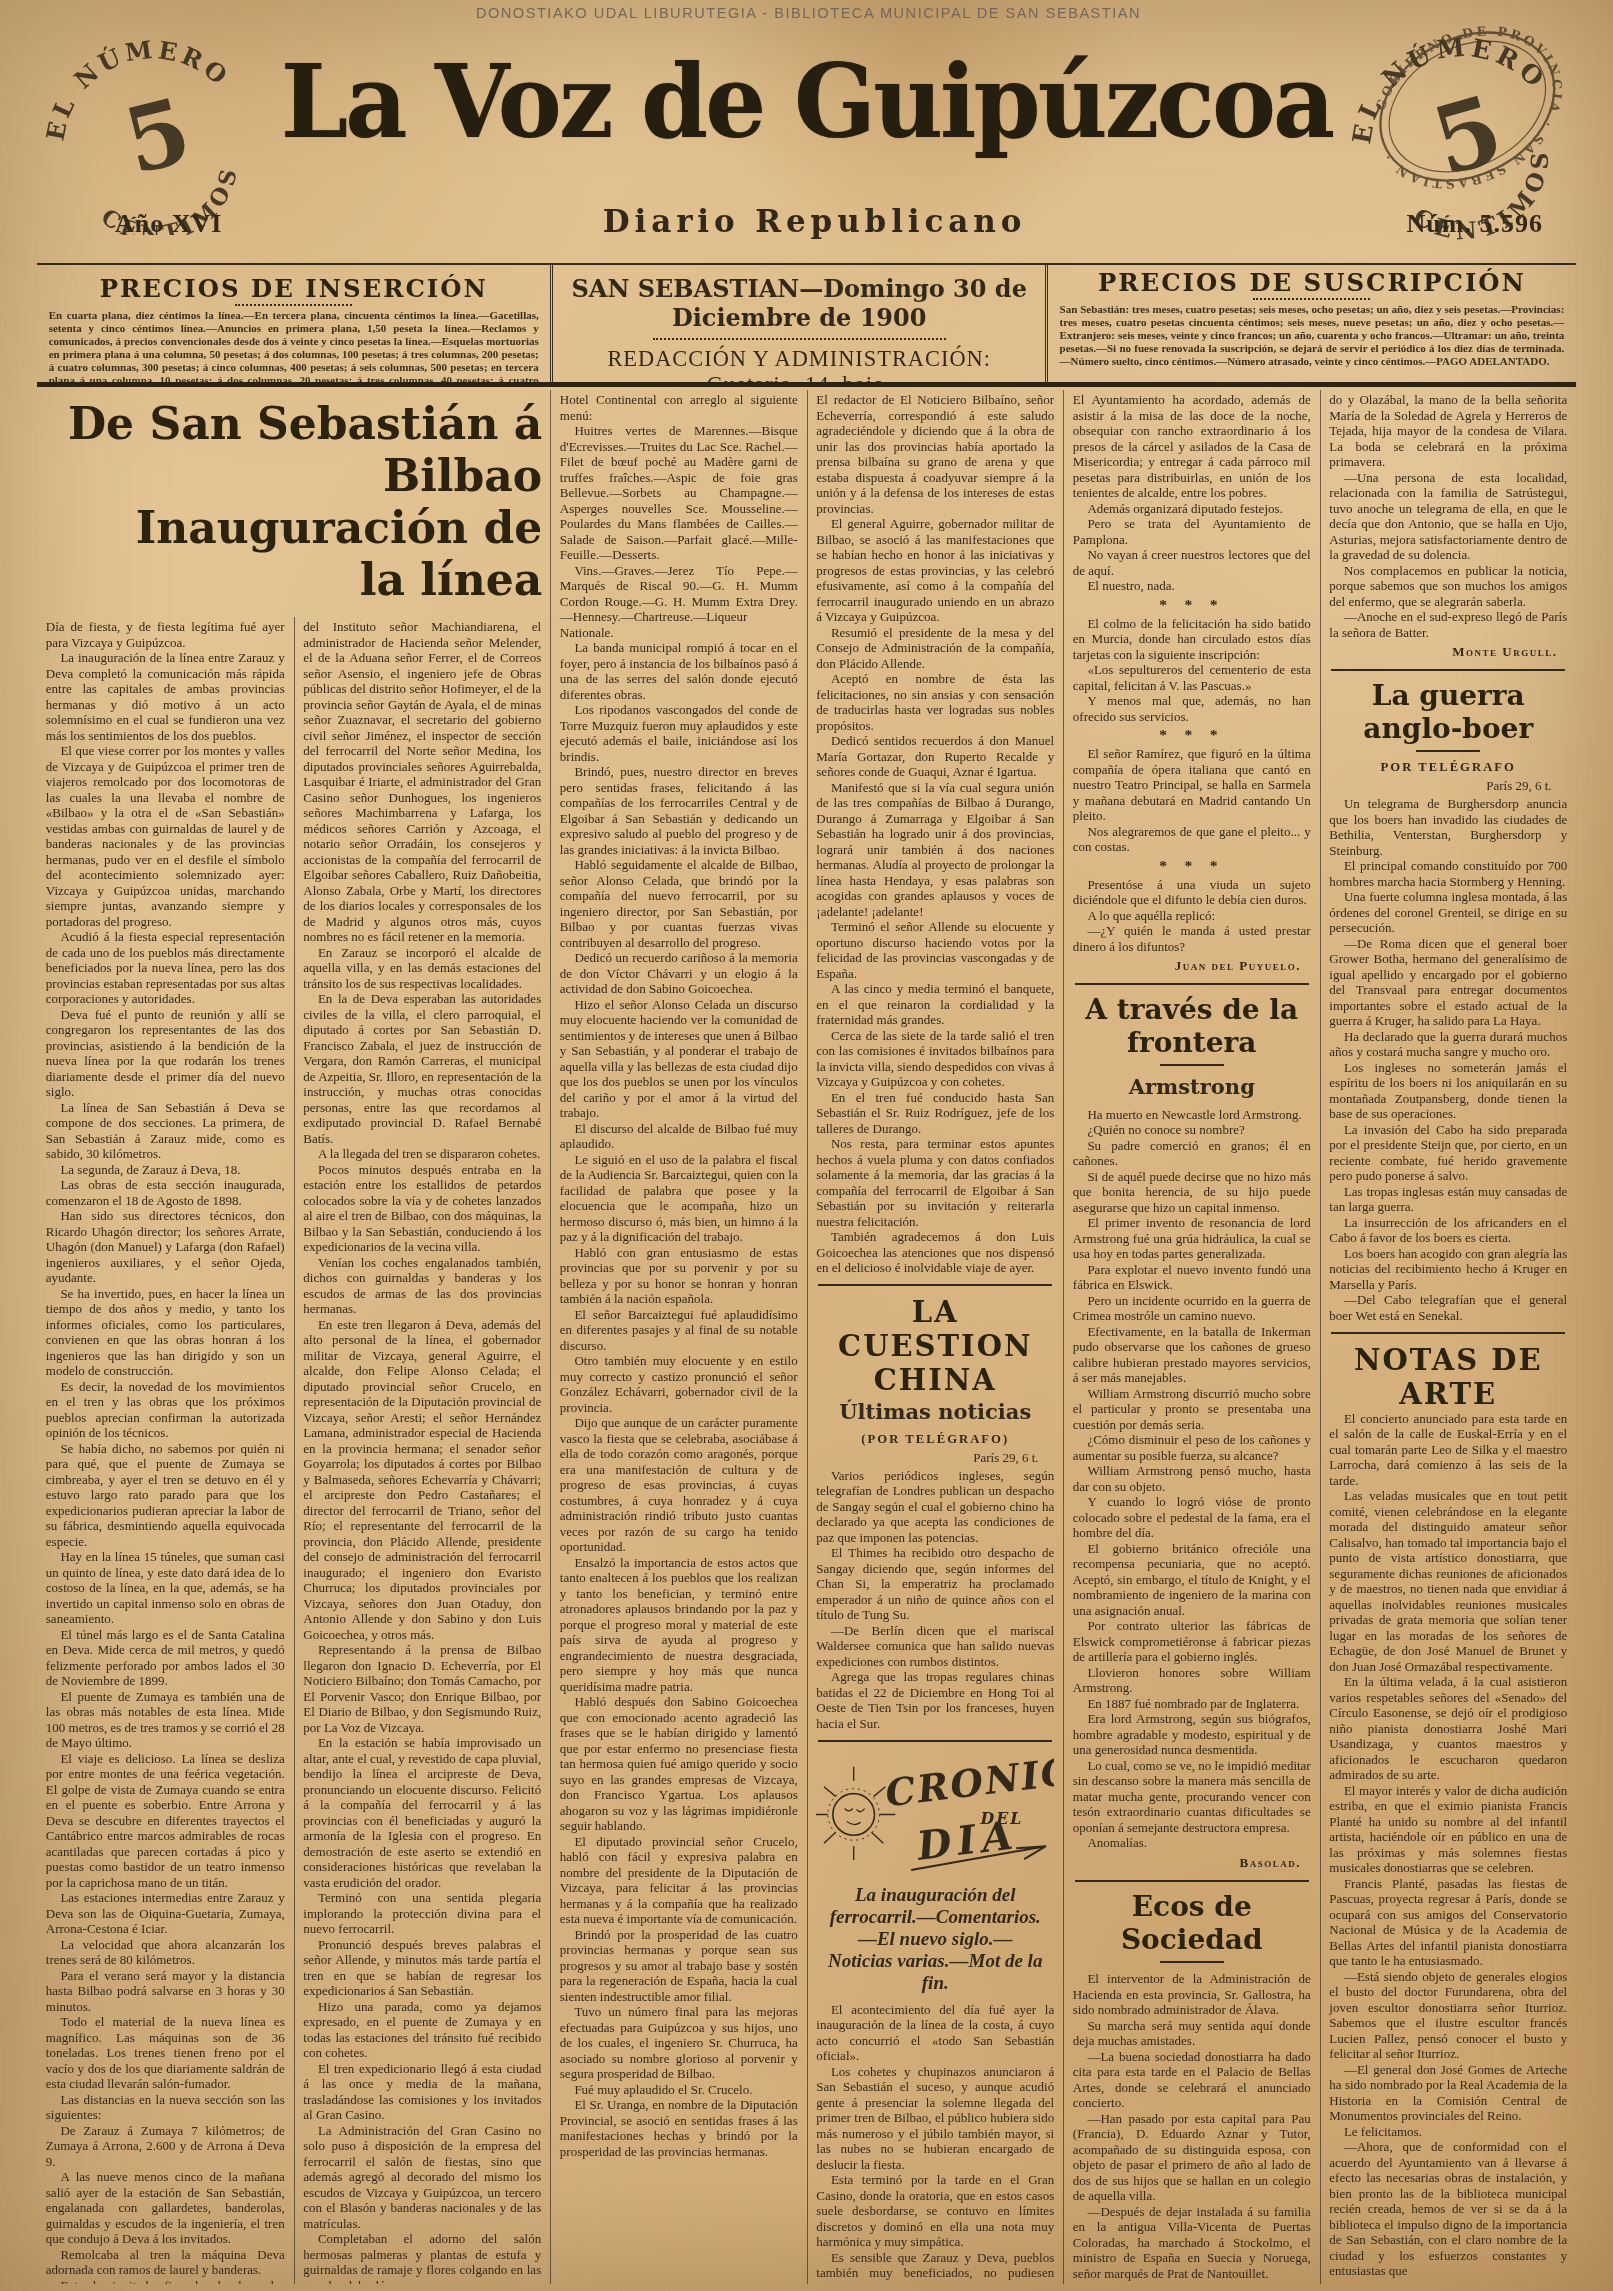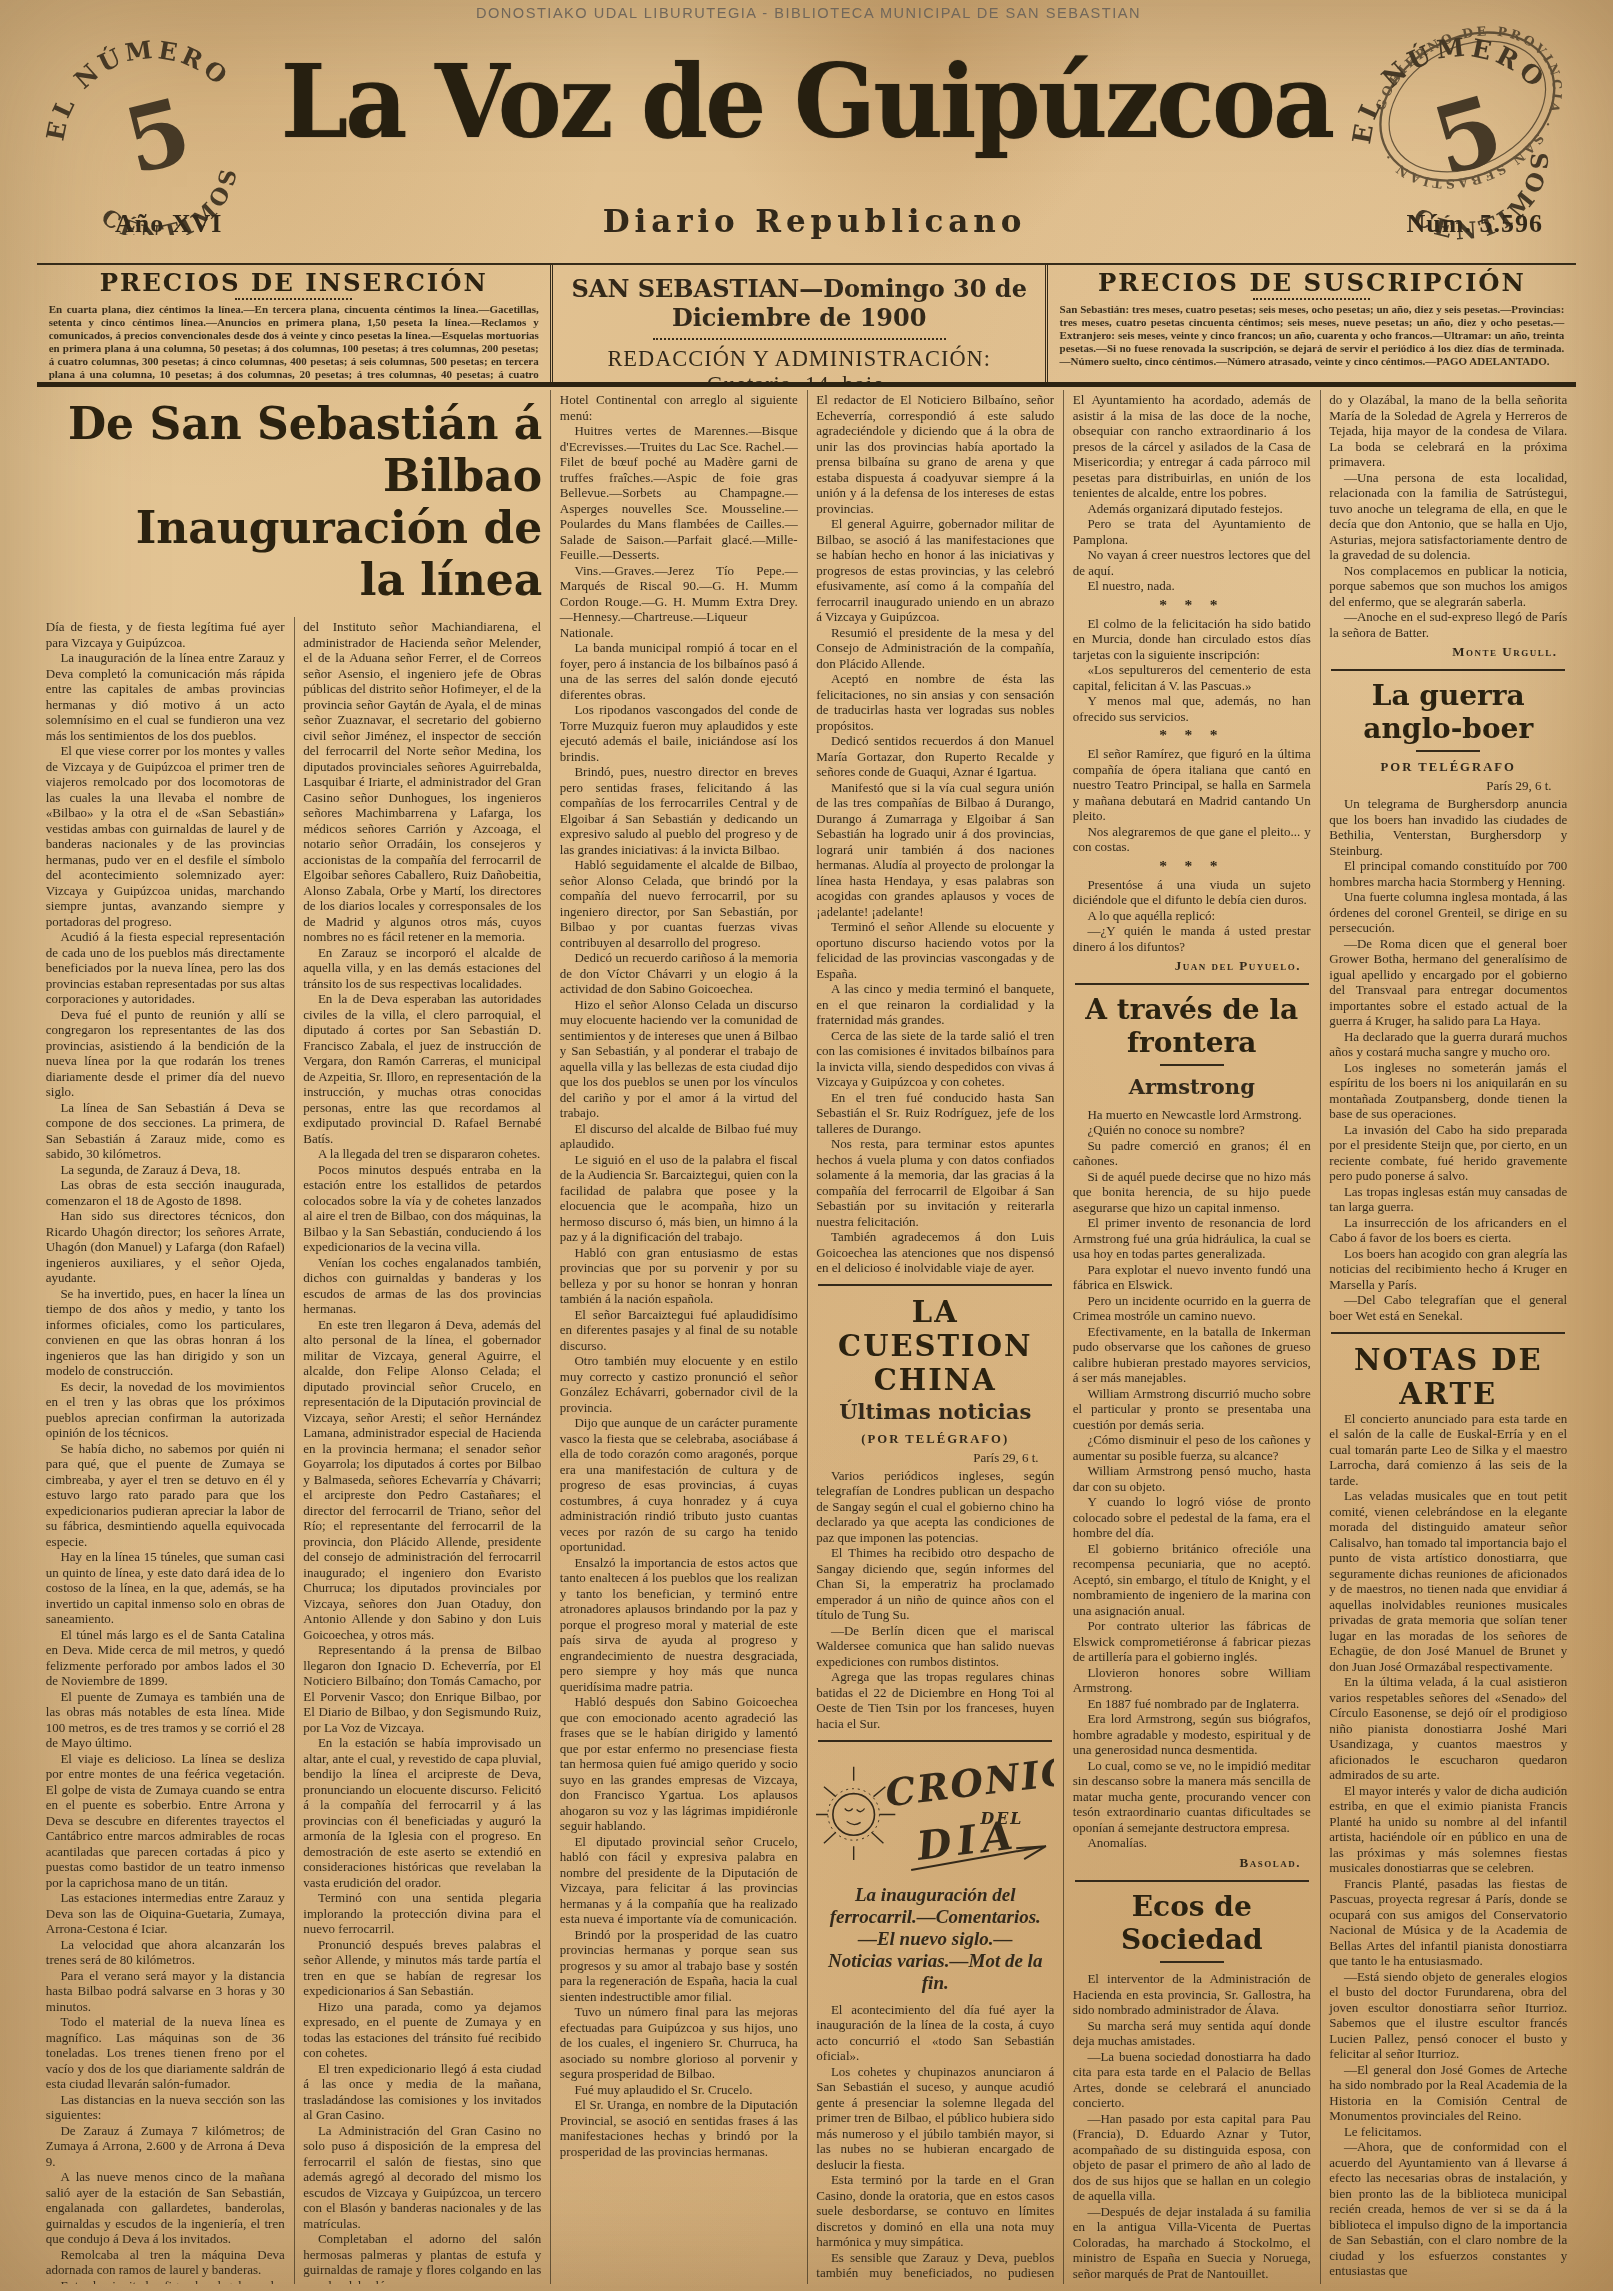--- a/index.html
+++ b/index.html
@@ -25,21 +25,21 @@
   .stamp-right{right:21.5px;top:3.9px;}
   .issue-row{position:absolute;top:203px;left:0;right:0;display:flex;
     justify-content:space-between;align-items:baseline;padding:0 70px 0 115px;}
   .anno,.numlabel{font-size:26px;font-weight:bold;letter-spacing:1px;}
   .diario{font-size:31px;font-weight:bold;letter-spacing:4.9px;font-family:"DejaVu Serif",serif;}
   
   .info-bar{position:absolute;top:263px;left:37px;right:37px;height:117px;display:flex;
     border-top:2.9px solid #352b1a;border-bottom:5.9px solid #2c2312;}
   .info-box{overflow:hidden;padding:2.9px 11.7px 2px;}
   .info-box + .info-box{border-left:3.9px double #352b1a;}
-  .box-insertion{width:33.5%;}
+  .box-insertion{width:33.5%;margin-top:6px;}
   .box-center{width:32%;}
   .box-subscription{width:34.5%;}
   .info-title{text-align:center;font-weight:bold;font-size:24.4px;letter-spacing:2px;
     font-family:"DejaVu Serif",serif;color:#2c2312;}
   .mini-rule{width:117px;margin:1px auto 2.9px;border-top:2px dotted #352b1a;}
   .info-body{font-size:11px;line-height:13px;text-align:justify;font-weight:bold;color:#3a2f1d;}
   .dateline{font-size:24px;font-weight:bold;text-align:center;margin-top:5.9px;
     font-family:"DejaVu Serif",serif;}
   .center-rule{width:293px;margin:5.9px auto;border-top:2px dotted #352b1a;}
   .address{font-size:22.4px;text-align:center;letter-spacing:1px;}

